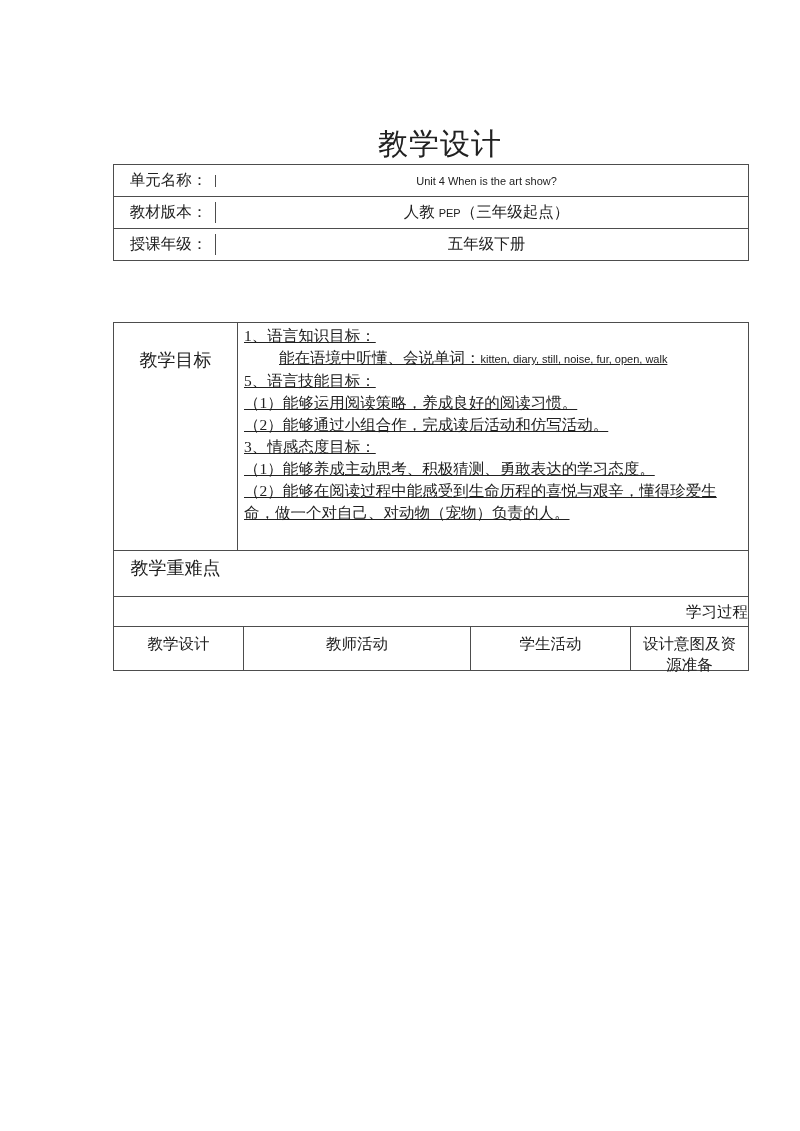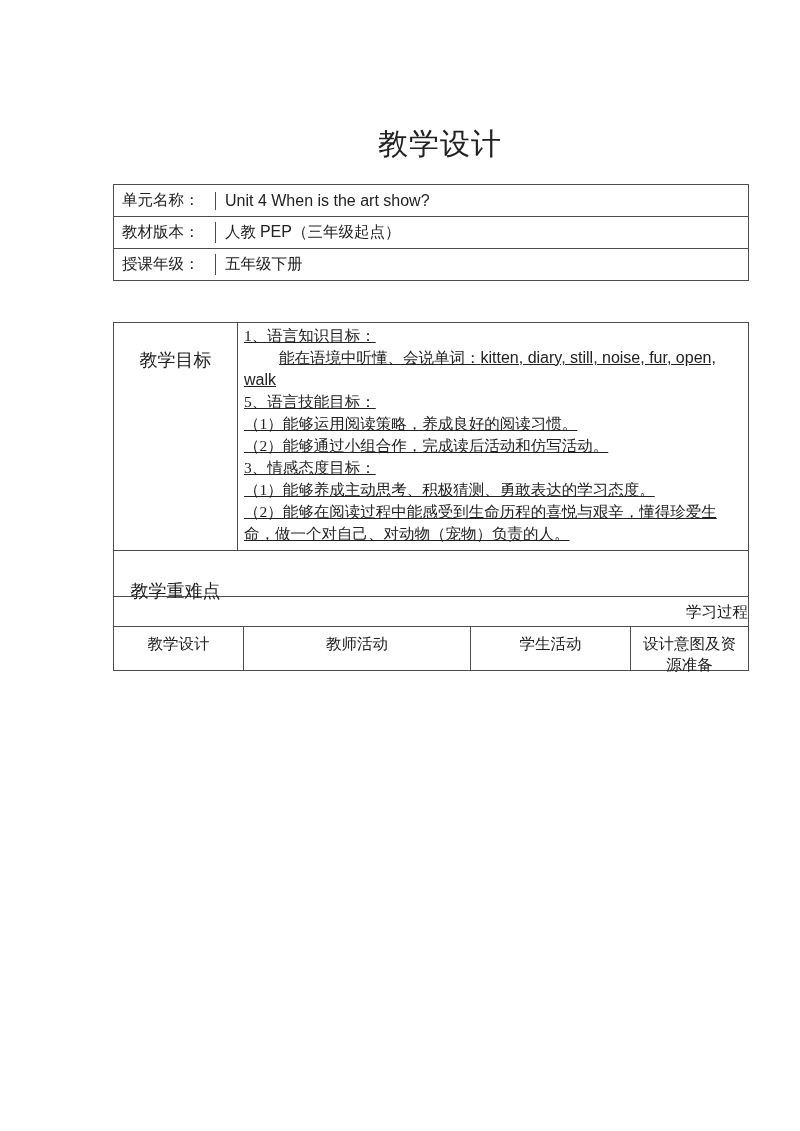--- a/index.html
+++ b/index.html
@@ -26,49 +26,49 @@
     position: absolute;
     left: 113px;
     width: 636px;
     border: 1px solid #4d4d4d;
     background: #ffffff;
   }
   .row { display: flex; }
   .row + .row { border-top: 1px solid #4d4d4d; }
   .cell-divider { border-left: 1px solid #4d4d4d; }
   
-  #info-table { top: 184px; }
+  #info-table { top: 164px; text-align: center; }
   #info-table .row { height: 31px; align-items: center; }
   #info-table .row:nth-child(2), #info-table .row:nth-child(3) { height: 32px; }
   .info-label {
     width: 101px;
     padding-left: 8px;
     font-size: 15.5px;
     flex: 0 0 auto;
   }
   .info-value {
     flex: 1;
     padding-left: 9px;
     font-size: 15.5px;
   }
-  .latin { font-family: "Liberation Sans", "DejaVu Sans", sans-serif; font-size: 16px; }
+  .latin { font-family: "Liberation Sans", "DejaVu Sans", sans-serif; font-size: 11px; }
   
   #main-table { top: 322px; }
   .obj-row { height: 227px; }
   .kp-row { height: 46px; }
   .process-row { height: 30px; }
   .steps-row { height: 44px; }
   .label-col {
     width: 123px;
     flex: 0 0 auto;
     text-align: center;
     font-size: 18px;
   }
   .obj-row .label-col { padding-top: 25px; }
-  .kp-row .label-col { padding-top: 5px; margin-top: 23px; }
+  .kp-row .label-col { padding-top: 5px; }
   .content-col {
     flex: 1;
     padding: 2px 5px 0 6px;
     font-size: 15.5px;
     line-height: 22px;
     text-decoration: underline;
   }
   .obj-line { white-space: normal; }
   .obj-line.indent { text-indent: 35px; }
   .kp-num { font-family: "Liberation Sans", "DejaVu Sans", sans-serif; font-size: 14.5px; }

